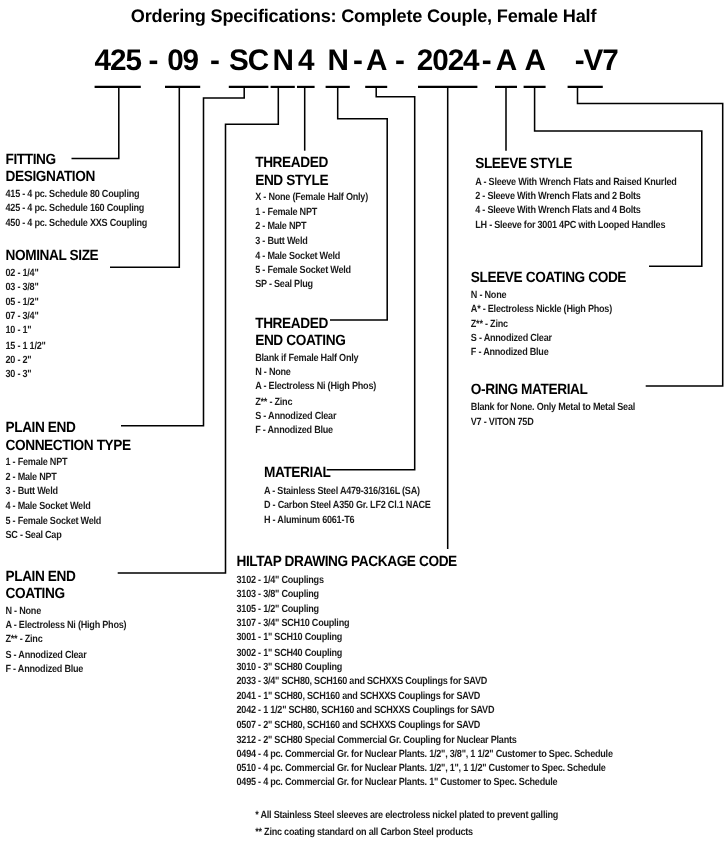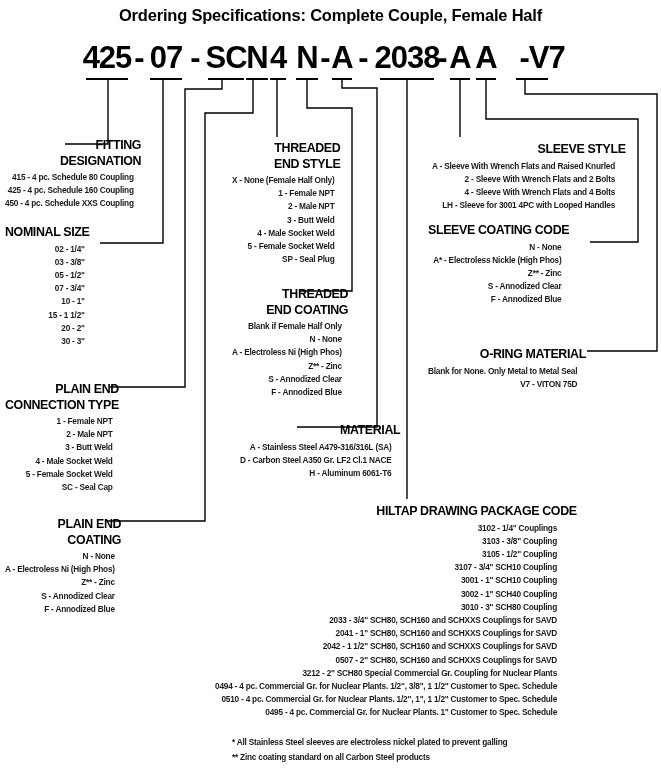--- a/index.html
+++ b/index.html
@@ -6,24 +6,24 @@
   body{
     width:661px;height:775px;position:relative;background:#ffffff;
     font-family:"Liberation Sans",sans-serif;color:#111;overflow:hidden;
   }
   .title{
     position:absolute;top:6px;left:0;width:661px;text-align:center;
     font-size:16.5px;font-weight:bold;letter-spacing:-0.2px;color:#000;
   }
   .pn-token{
     position:absolute;top:40px;transform:translateX(-50%);
-    font-size:31px;font-weight:bold;letter-spacing:-1px;color:#000;white-space:nowrap;
+    font-size:27px;font-weight:bold;letter-spacing:-1px;color:#000;white-space:nowrap;
   }
   svg.lines{position:absolute;left:0;top:0;}
-  .section{position:absolute;text-align:right;}
+  .section{position:absolute;}
   .sec-heading{
     font-size:13.5px;font-weight:bold;line-height:15.5px;letter-spacing:-0.4px;
     color:#000;white-space:nowrap;transform:scaleX(0.92);transform-origin:0 0;
   }
   .sec-items{
     margin-top:2px;font-size:9.5px;font-weight:bold;letter-spacing:-0.25px;
     line-height:13.2px;color:#1a1a1a;white-space:nowrap;
     transform:scaleX(0.87);transform-origin:0 0;
   }
   .footnotes{
@@ -33,30 +33,30 @@
   }
 </style>
 </head>
 <body>
 
 <div class="title">Ordering Specifications: Complete Couple, Female Half</div>
 
 <div>
   <span class="pn-token" style="left:107px">425</span>
   <span class="pn-token" style="left:139px">-</span>
-  <span class="pn-token" style="left:166px">07</span>
+  <span class="pn-token" style="left:166px">09</span>
   <span class="pn-token" style="left:195px">-</span>
   <span class="pn-token" style="left:226px">SC</span>
   <span class="pn-token" style="left:257px">N</span>
   <span class="pn-token" style="left:278px">4</span>
   <span class="pn-token" style="left:307px">N</span>
   <span class="pn-token" style="left:325px">-</span>
   <span class="pn-token" style="left:342px">A</span>
   <span class="pn-token" style="left:363px">-</span>
-  <span class="pn-token" style="left:407px">2038</span>
+  <span class="pn-token" style="left:407px">2024</span>
   <span class="pn-token" style="left:442px">-</span>
   <span class="pn-token" style="left:460px">A</span>
   <span class="pn-token" style="left:486px">A</span>
   <span class="pn-token" style="left:542px">-V7</span>
 </div>
 
 <svg class="lines" width="661" height="775">
   <g stroke="#000" stroke-width="2">
     <line x1="86" y1="79" x2="128" y2="79"></line>
     <line x1="150" y1="79" x2="182" y2="79"></line>
@@ -212,21 +212,21 @@
       <div>SLEEVE STYLE</div>
     </div>
   <div class="sec-items">
       <div>A - Sleeve With Wrench Flats and Raised Knurled</div>
       <div>2 - Sleeve With Wrench Flats and 2 Bolts</div>
       <div>4 - Sleeve With Wrench Flats and 4 Bolts</div>
       <div>LH - Sleeve for 3001 4PC with Looped Handles</div>
     </div>
 </div>
 
-<div class="section" style="left:428px;top:222px">
+<div class="section" style="left:428px;top:244px">
   <div class="sec-heading">
       <div>SLEEVE COATING CODE</div>
     </div>
   <div class="sec-items">
       <div>N - None</div>
       <div>A* - Electroless Nickle (High Phos)</div>
       <div>Z** - Zinc</div>
       <div>S - Annodized Clear</div>
       <div>F - Annodized Blue</div>
     </div>

